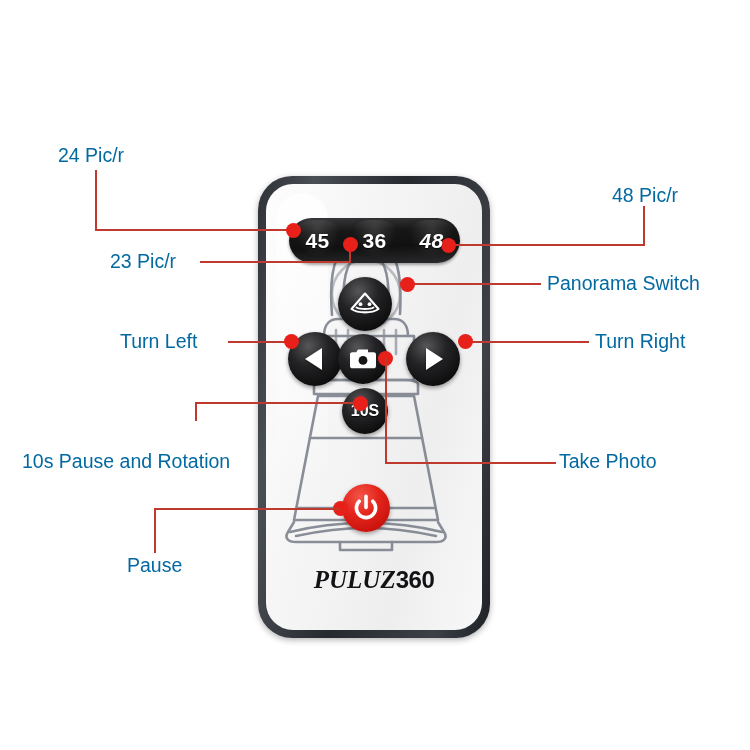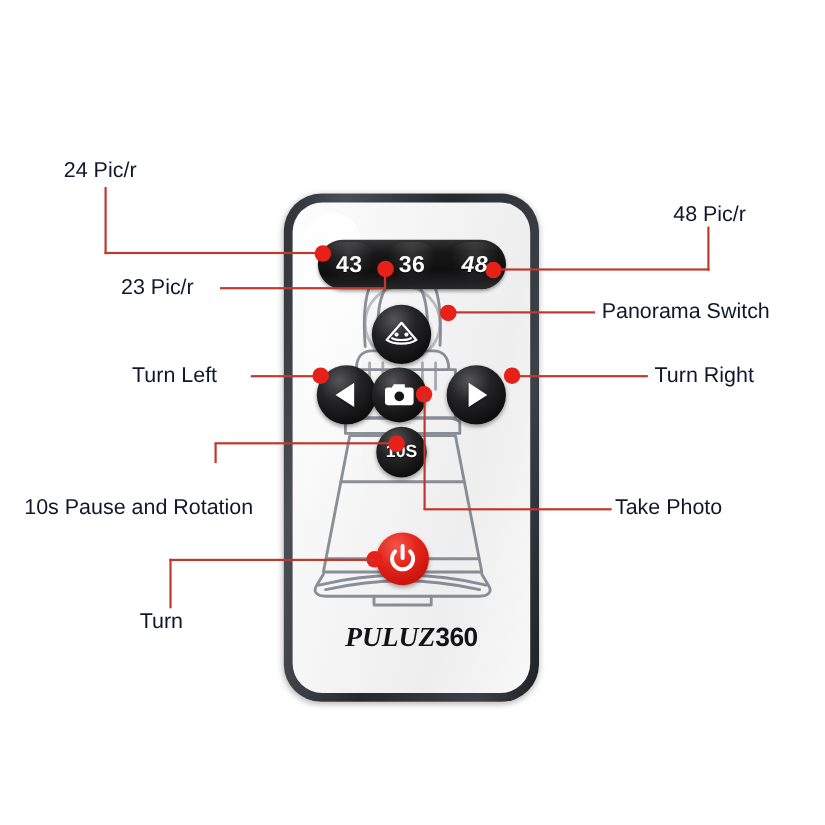--- a/index.html
+++ b/index.html
@@ -152,21 +152,21 @@
     font-style: normal;
     font-weight: bold;
     font-size: 24px;
     letter-spacing: -0.5px;
   }
 
   
   .lbl-txt {
     position: absolute;
     font-size: 19.5px;
-    color: #0f172a;
+    color: #0369a1;
     white-space: nowrap;
     line-height: 1;
   }
 
   
   .ln {
     position: absolute;
     background: #c0392f;
   }
   .ln-h { height: 2px; }
@@ -217,21 +217,21 @@
 
           <path d="M28 338 L22 348 C18 354, 22 358, 30 358 L170 358 C178 358, 182 354, 178 348 L172 338"></path>
           <path d="M24 348 C52 341, 80 339, 100 339 C120 339, 148 341, 176 348"></path>
           <path d="M30 352 C58 346, 84 344, 100 344 C116 344, 142 346, 170 352"></path>
           <path d="M74 358 L74 366 L126 366 L126 358"></path>
         </g>
       </svg>
 
       <div class="num-pill">
         <div class="num-btn nb-1">
-            <span>43</span>
+            <span>45</span>
           </div>
         <div class="num-btn nb-2">
             <span>36</span>
           </div>
         <div class="num-btn nb-3">
             <span>48</span>
           </div>
       </div>
 
       <div class="rbtn b-pano">
@@ -306,18 +306,18 @@
   <div class="lbl-txt" style="left:22px; top:422px;margin-top:30px;">10s Pause and Rotation</div>
   <div class="ln ln-v" style="left:195px; top:403px; height:18px;"></div>
   <div class="ln ln-h" style="left:195px; top:402px; width:164px;"></div>
   <div class="dot" style="left:353px; top:396px;"></div>
 
   <div class="lbl-txt" style="left:559px; top:452px;">Take Photo</div>
   <div class="dot" style="left:378px; top:351px;"></div>
   <div class="ln ln-v" style="left:385px; top:358px; height:105px;"></div>
   <div class="ln ln-h" style="left:385px; top:462px; width:171px;"></div>
 
-  <div class="lbl-txt" style="left:127px; top:556px;">Turn</div>
+  <div class="lbl-txt" style="left:127px; top:556px;">Pause</div>
   <div class="dot" style="left:333px; top:501px;"></div>
   <div class="ln ln-h" style="left:154px; top:508px; width:186px;"></div>
   <div class="ln ln-v" style="left:154px; top:508px; height:45px;"></div>
 
 </div>
 
 </body></html>

